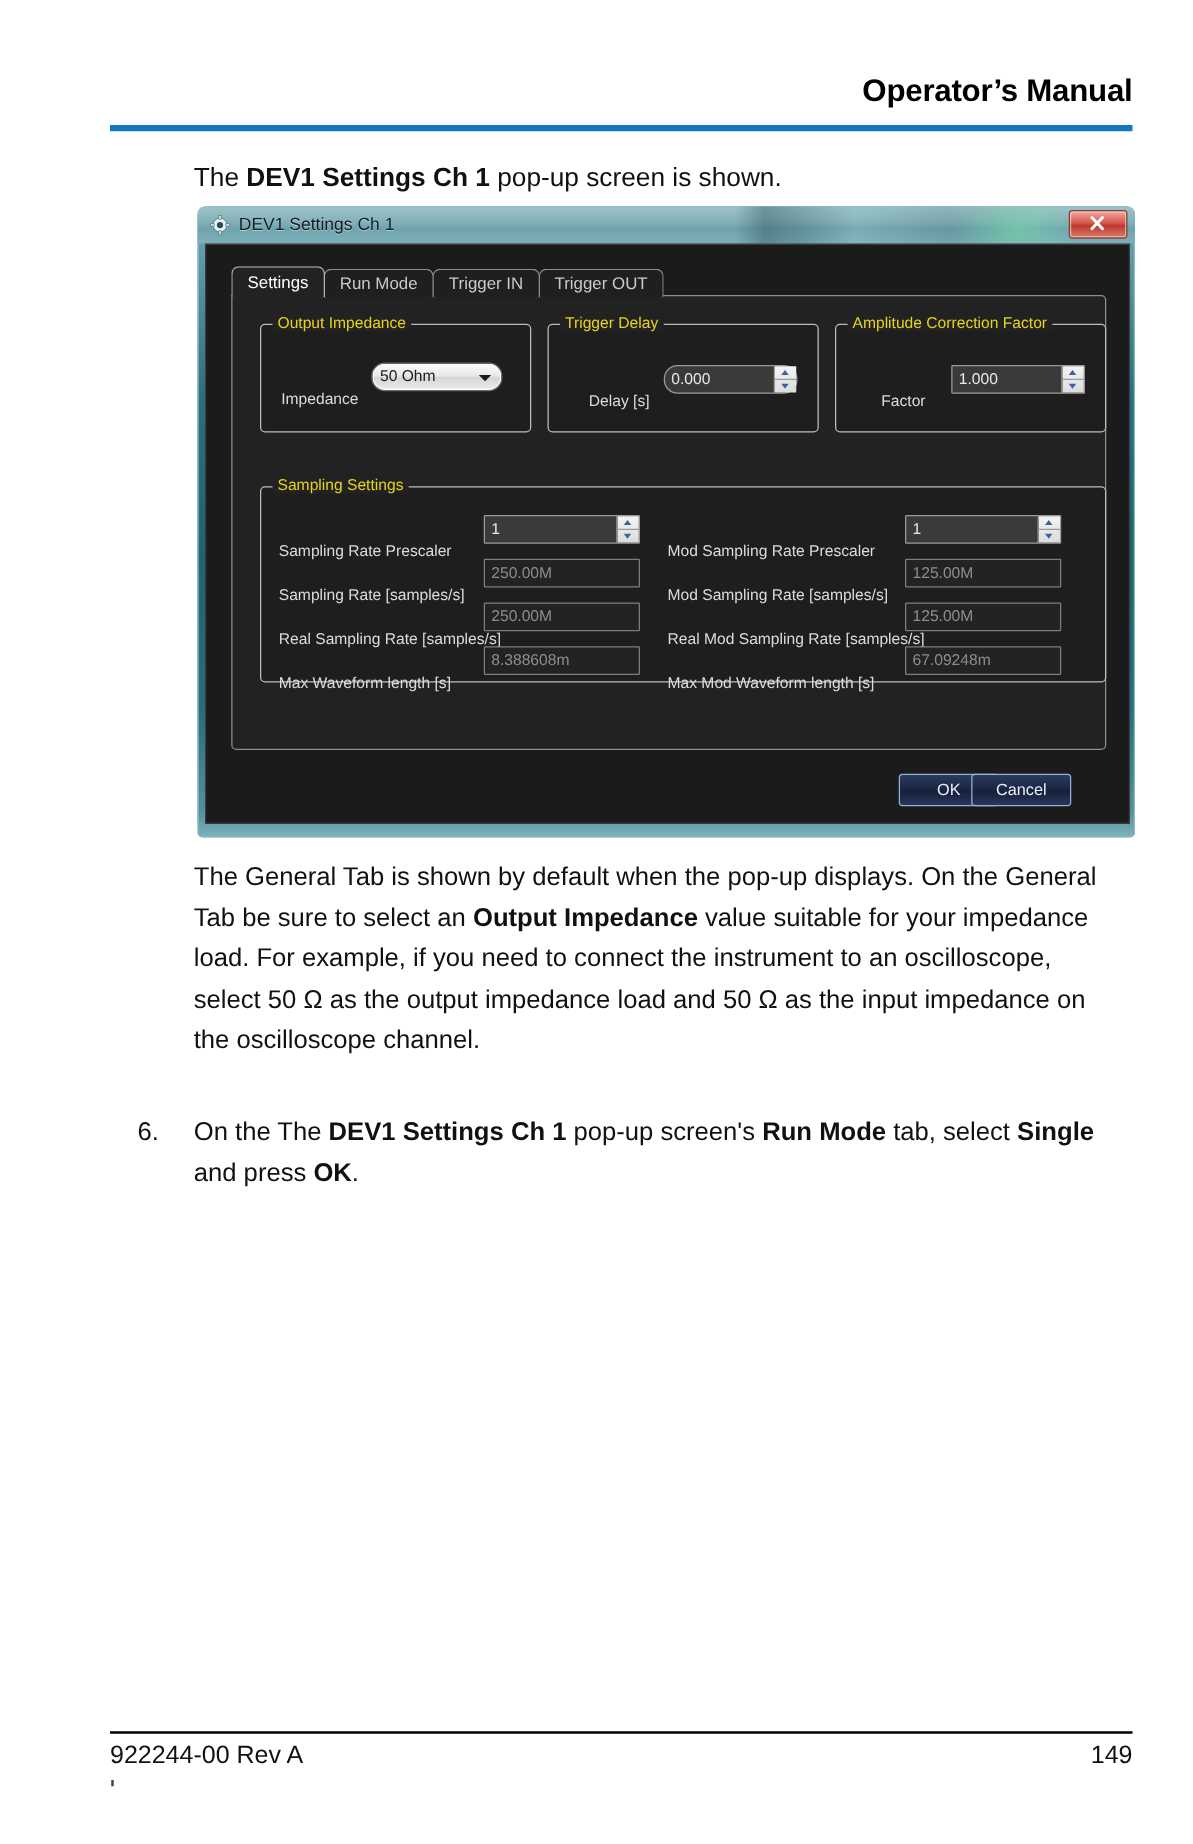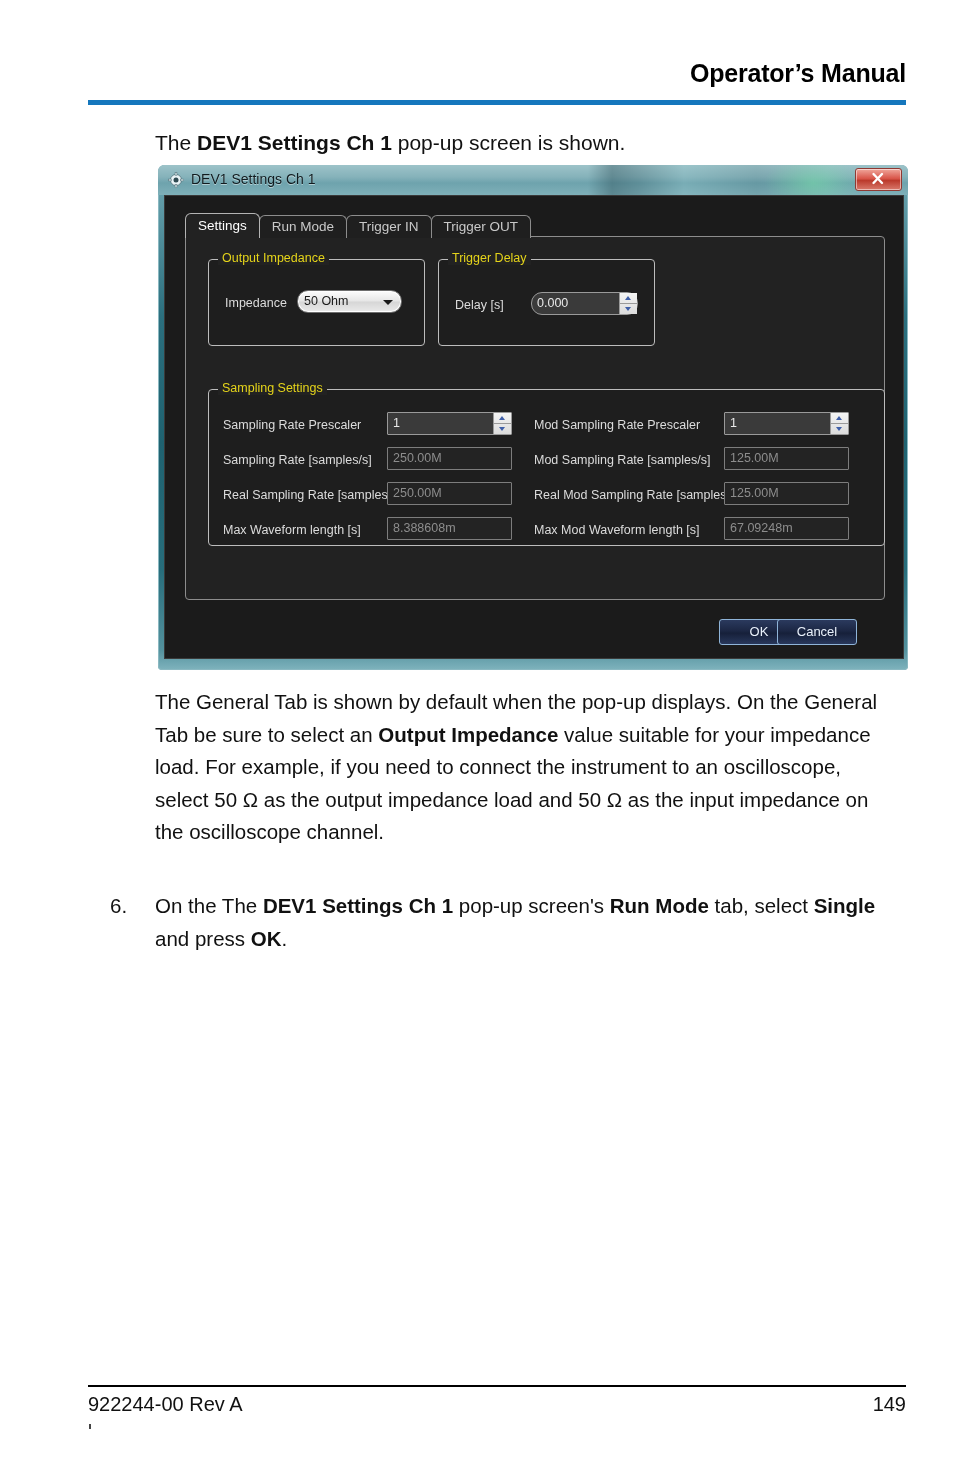--- a/index.html
+++ b/index.html
@@ -242,20 +242,21 @@
     color: #e5d41a;
     font-size: 12.5px;
     white-space: nowrap;
   }
 
   .fld-label {
     position: absolute;
     color: #dcdcdc;
     font-size: 12.5px;
     white-space: nowrap;
+    margin-top: 16px;
   }
 
   
   .combo {
     position: absolute;
     height: 21px;
     background: linear-gradient(180deg, #fdfdfd 0%, #e6e6e6 48%, #d6d6d6 52%, #eaeaea 100%);
     border: 1px solid #6e6e6e;
     border-radius: 11px;
     font-size: 12.5px;
@@ -388,34 +389,49 @@
         <div class="g-legend">Output Impedance</div>
         <div class="fld-label" style="left:16px; top:36px;">Impedance</div>
         <div class="combo" style="left:88px; top:30px; width:103px;">
           <span class="ctext">50 Ohm</span>
           <span class="carrow"></span>
         </div>
       </div>
 
       <div class="group" style="left:252px; top:22px; width:215px; height:85px;">
         <div class="g-legend">Trigger Delay</div>
-        <div class="fld-label" style="left:16px; top:38px;">Delay [s]</div>
+        <div class="fld-label" style="left:32px; top:38px;">Delay [s]</div>
         <div class="spinfield" style="left:92px; top:32px; width:105px;border-radius:11px;">
           <span class="sval">0.000</span>
           <span class="spin-btns">
             <span class="sb up">
                 <span class="tri"></span>
               </span>
             <span class="sb dn">
                 <span class="tri"></span>
               </span>
           </span>
         </div>
       </div>
 
+      <div class="group" style="left:482px; top:22px; width:215px; height:85px;">
+        <div class="g-legend">Amplitude Correction Factor</div>
+        <div class="fld-label" style="left:36px; top:38px;">Factor</div>
+        <div class="spinfield" style="left:92px; top:32px; width:105px;">
+          <span class="sval">1.000</span>
+          <span class="spin-btns">
+            <span class="sb up">
+                <span class="tri"></span>
+              </span>
+            <span class="sb dn">
+                <span class="tri"></span>
+              </span>
+          </span>
+        </div>
+      </div>
 
       <div class="group" style="left:22px; top:152px; width:675px; height:155px;">
         <div class="g-legend">Sampling Settings</div>
 
         <div class="fld-label" style="left:14px; top:28px;">Sampling Rate Prescaler</div>
         <div class="spinfield" style="left:178px; top:22px; width:123px;">
           <span class="sval">1</span>
           <span class="spin-btns">
             <span class="sb up">
                 <span class="tri"></span>

